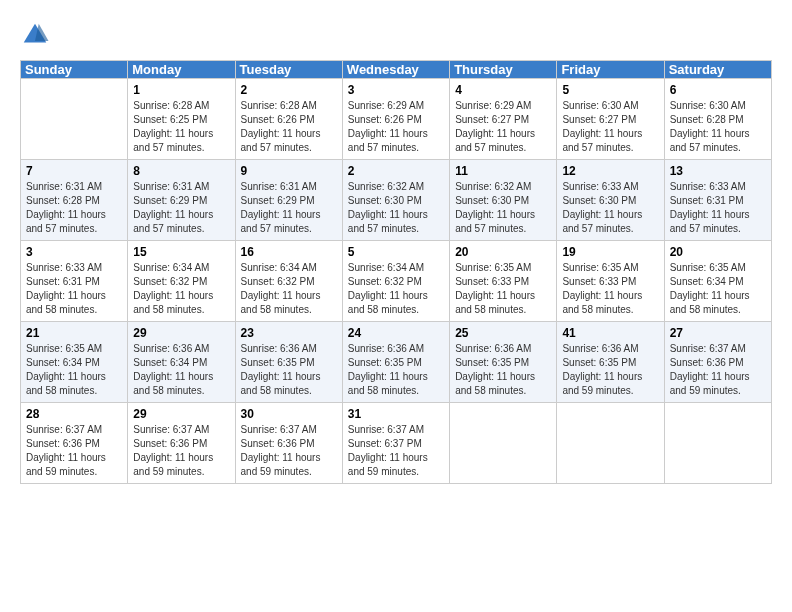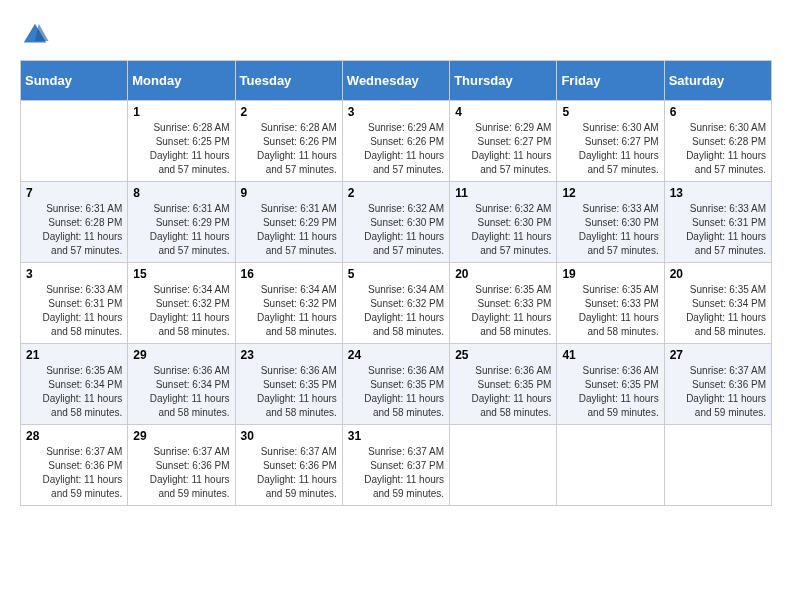--- a/index.html
+++ b/index.html
@@ -39,21 +39,21 @@
       color: #555;
     }
     .calendar {
       width: 100%;
       border-collapse: collapse;
       font-size: 11px;
     }
     .calendar th {
       background-color: #3a7dc9;
       color: #fff;
-      padding: 12px 4px;
+      padding: 1px 4px;
       text-align: left;
       font-size: 13px;
       font-weight: bold;
       border: 1px solid #ccc;
     }
     .calendar td {
       border: 1px solid #ccc;
       vertical-align: top;
       padding: 4px 5px;
       width: calc(100% / 7);
@@ -71,21 +71,20 @@
     .day-num {
       font-weight: bold;
       font-size: 12px;
       display: block;
       margin-bottom: 2px;
     }
     .day-info {
       font-size: 10px;
       color: #333;
       line-height: 1.4;
-      text-align: right;
     }
     .empty-cell {
       background-color: #fff;
     }
   </style>
 </head>
 <body>
 
 <div class="header-area">
   <div class="logo">

